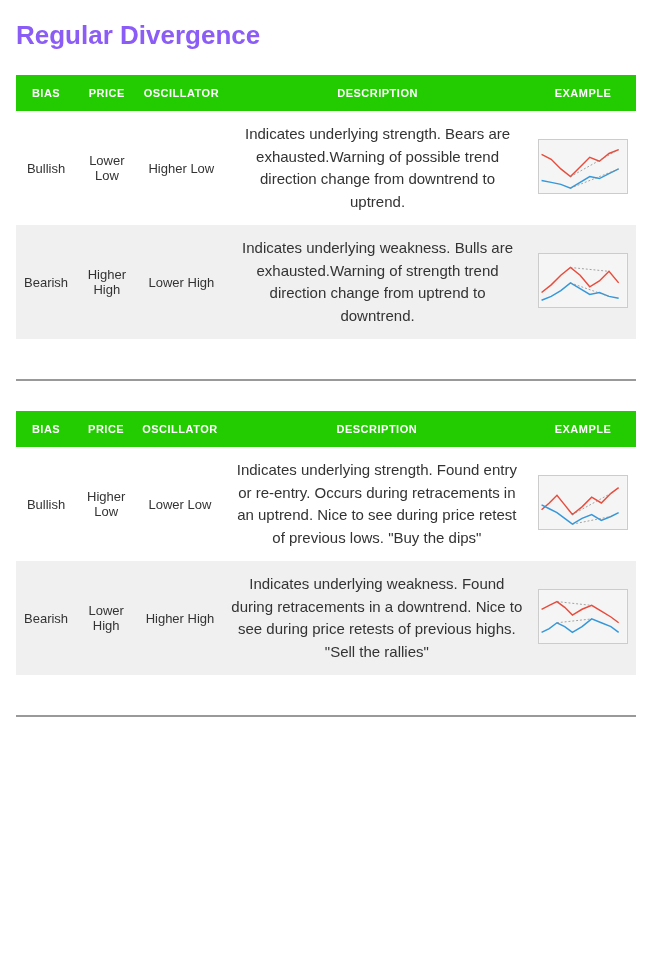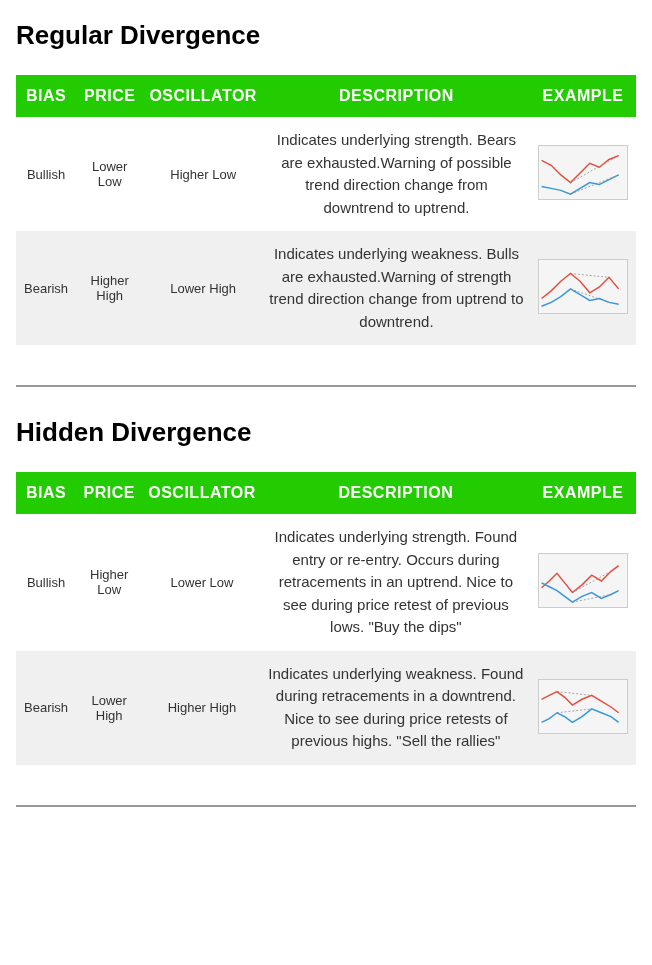--- a/index.html
+++ b/index.html
@@ -7,37 +7,37 @@
       font-family: Arial, sans-serif;
       background: #fff;
       color: #333;
       width: 652px;
       min-height: 965px;
       padding: 20px 16px;
     }
     .section-title {
       font-size: 26px;
       font-weight: bold;
-      color: #000000;
+      color: #8b5cf6;
       margin-bottom: 24px;
     }
     .divergence-section {
       margin-bottom: 40px;
     }
     table {
       width: 100%;
       border-collapse: collapse;
       margin-bottom: 8px;
     }
     thead tr {
       background: #22cc00;
     }
     thead th {
       color: #fff;
-      font-size: 16px;
+      font-size: 11px;
       font-weight: bold;
       text-align: center;
       padding: 12px 6px;
       letter-spacing: 0.5px;
     }
     tbody tr:nth-child(odd) {
       background: #fff;
     }
     tbody tr:nth-child(even) {
       background: #f0f0f0;
@@ -134,21 +134,20 @@
           </div>
         </td>
       </tr>
     </tbody>
   </table>
 </div>
 
 <hr class="divider">
 
 <div class="divergence-section">
-  <h1 class="section-title">Hidden Divergence</h1>
   <table>
     <thead>
       <tr>
         <th>BIAS</th>
         <th>PRICE</th>
         <th>OSCILLATOR</th>
         <th>DESCRIPTION</th>
         <th>EXAMPLE</th>
       </tr>
     </thead>

